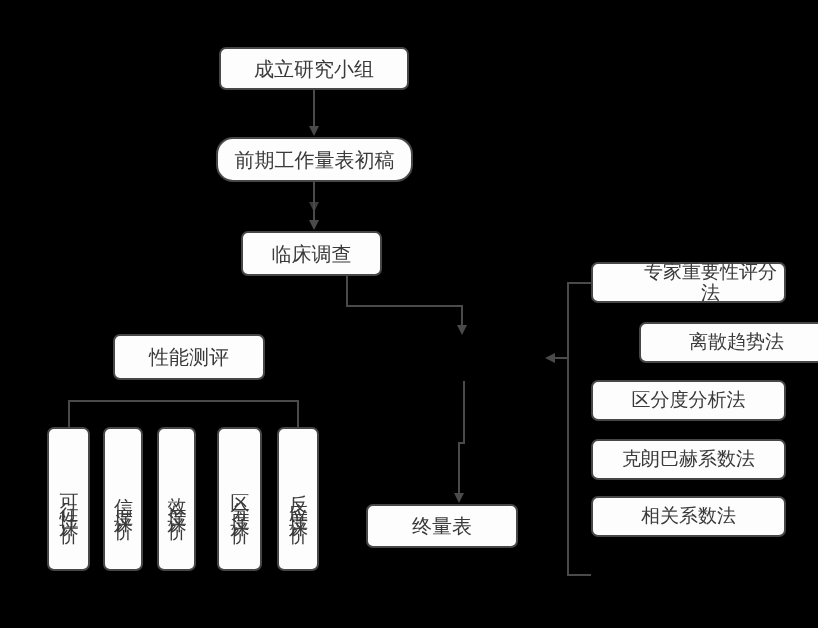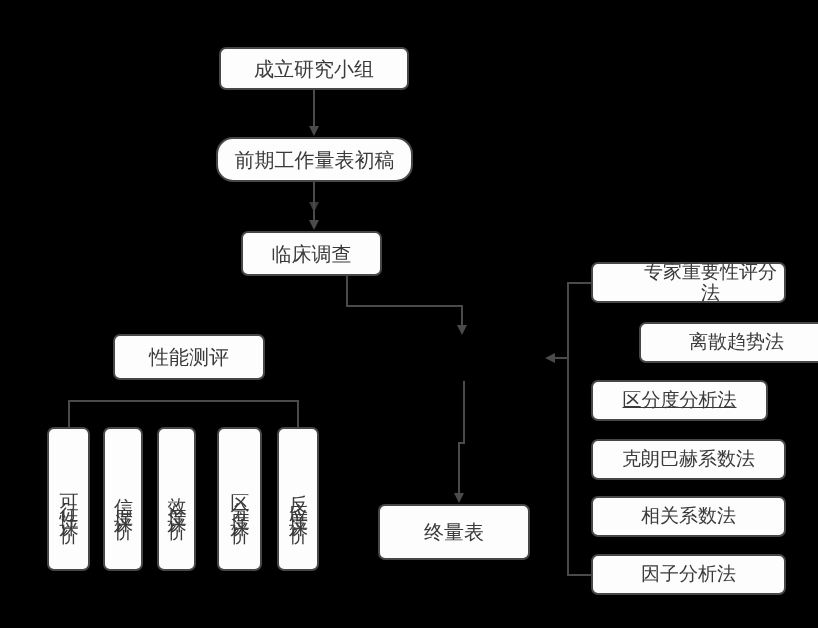--- a/index.html
+++ b/index.html
@@ -36,31 +36,31 @@
     letter-spacing:0.42em;
     font-size:19px;
   }
   .mnode{font-size:19px;}
   
   .n-establish{left:219px;top:47px;width:190px;height:43px;text-align:center;}
   .n-draft{left:216px;top:137px;width:197px;height:45px;border-radius:17px;}
   .n-clinical{left:241px;top:231px;width:141px;height:45px;}
   .n-performance{left:113px;top:334px;width:152px;height:46px;}
   .n-screening{left:382px;top:336px;width:161px;height:45px;}
-  .n-final{left:378px;top:504px;width:152px;height:56px;}
+  .n-final{left:366px;top:504px;width:152px;height:44px;}
   
   .n-feasibility{left:47px;top:427px;width:43px;height:144px;}
   .n-reliability{left:103px;top:427px;width:40px;height:144px;}
   .n-validity{left:157px;top:427px;width:39px;height:144px;}
   .n-discrim-eval{left:217px;top:427px;width:45px;height:144px;}
   .n-responsiveness{left:277px;top:427px;width:42px;height:144px;}
   
   .n-expert{left:591px;top:262px;width:195px;height:41px;padding-left:44px;}
   .n-dispersion{left:591px;top:322px;width:195px;height:41px;margin-left:48px;}
-  .n-discrim-analysis{left:591px;top:380px;width:177px;height:41px;text-decoration:underline;}
+  .n-discrim-analysis{left:591px;top:380px;width:195px;height:41px;}
   .n-cronbach{left:591px;top:439px;width:195px;height:41px;}
   .n-correlation{left:591px;top:496px;width:195px;height:41px;}
   .n-factor{left:591px;top:554px;width:195px;height:41px;}
 </style>
 </head>
 <body>
 
 <div id="stage">
 
   <svg id="wires" viewBox="0 0 818 628" xmlns="http://www.w3.org/2000/svg">
@@ -130,17 +130,14 @@
   </div>
   <div class="node mnode n-discrim-analysis">
     <span>区分度分析法</span>
   </div>
   <div class="node mnode n-cronbach">
     <span>克朗巴赫系数法</span>
   </div>
   <div class="node mnode n-correlation">
     <span>相关系数法</span>
   </div>
-  <div class="node mnode n-factor">
-    <span>因子分析法</span>
-  </div>
 
 </div>
 
 </body></html>

